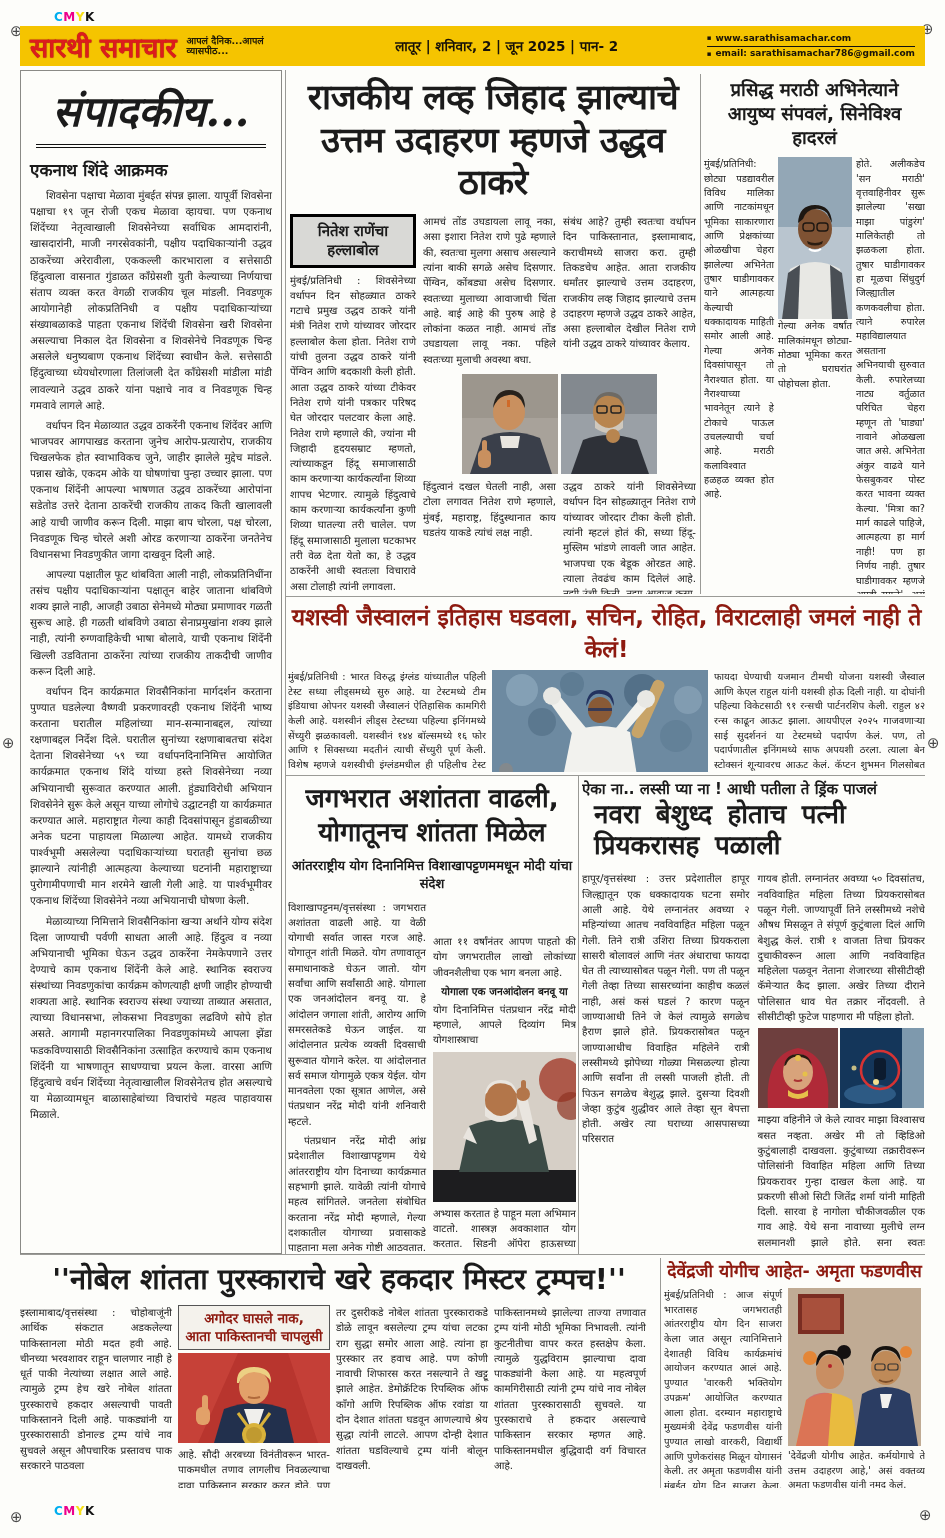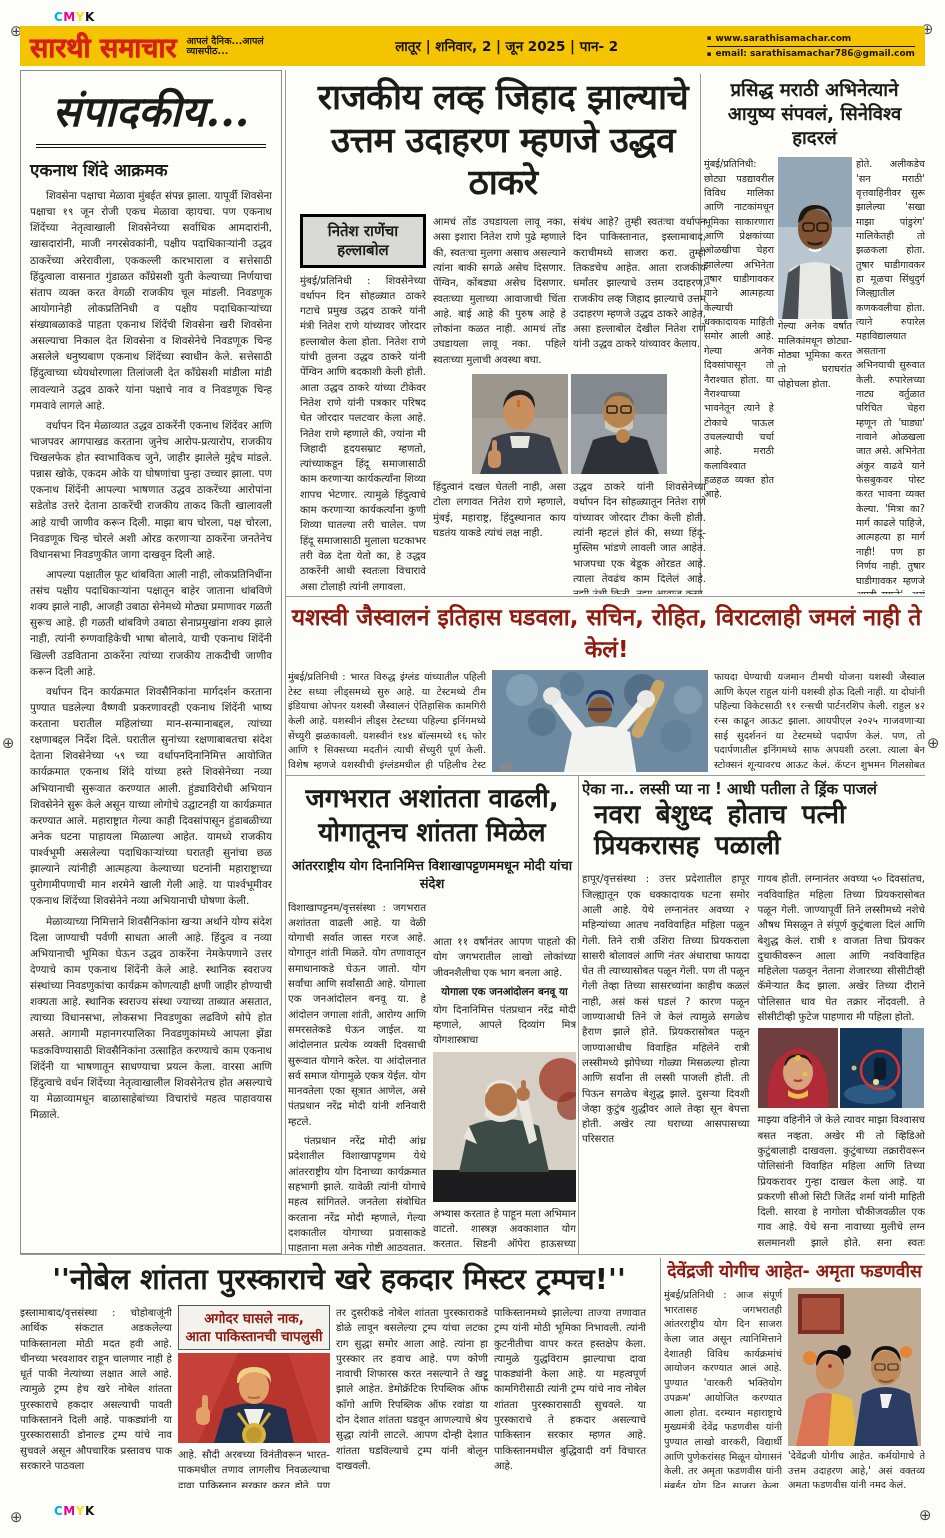--- a/index.html
+++ b/index.html
@@ -29,21 +29,21 @@
   .photo{display:block;}
   .photo svg{display:block;width:100%;height:100%;}
   
   .editorial{position:absolute;left:20px;top:70px;width:262px;height:1184px;border:1px solid #8a8a86;
              box-sizing:border-box;padding:8px 9px;overflow:hidden;}
   .ed-title{display:block;text-align:center;font-family:"DejaVu Serif",serif;font-size:42px;
             font-weight:800;font-style:italic;border-bottom:4px double #111;padding-bottom:6px;margin:2px 6px 10px;}
   .ed-sub{font-size:17px;font-weight:800;margin:0 0 6px;}
   .editorial .bt{font-size:10.4px;line-height:1.55;}
   
-  .lead{position:absolute;left:300px;top:74px;width:406px;height:520px;overflow:hidden;}
+  .lead{position:absolute;left:290px;top:74px;width:406px;height:520px;overflow:hidden;}
   .lead-hl{font-size:35px;line-height:1.22;font-weight:900;letter-spacing:-.5px;text-align:center;margin:2px 0 10px;}
   .lead-body{display:flex;gap:7px;}
   .lead-c1{width:126px;flex:none;}
   .kickerbox{background:#d9d9d6;border:3px solid #000000;text-align:center;font-size:15px;font-weight:800;
              padding:5px 2px;margin-bottom:5px;line-height:1.25;}
   .lead-right{flex:1;display:flex;flex-direction:column;}
   .lead-row{display:flex;gap:7px;}
   .lead-row .bt{flex:1;}
   .lead-photos{display:flex;gap:3px;justify-content:center;margin:3px 0 5px;}
   

